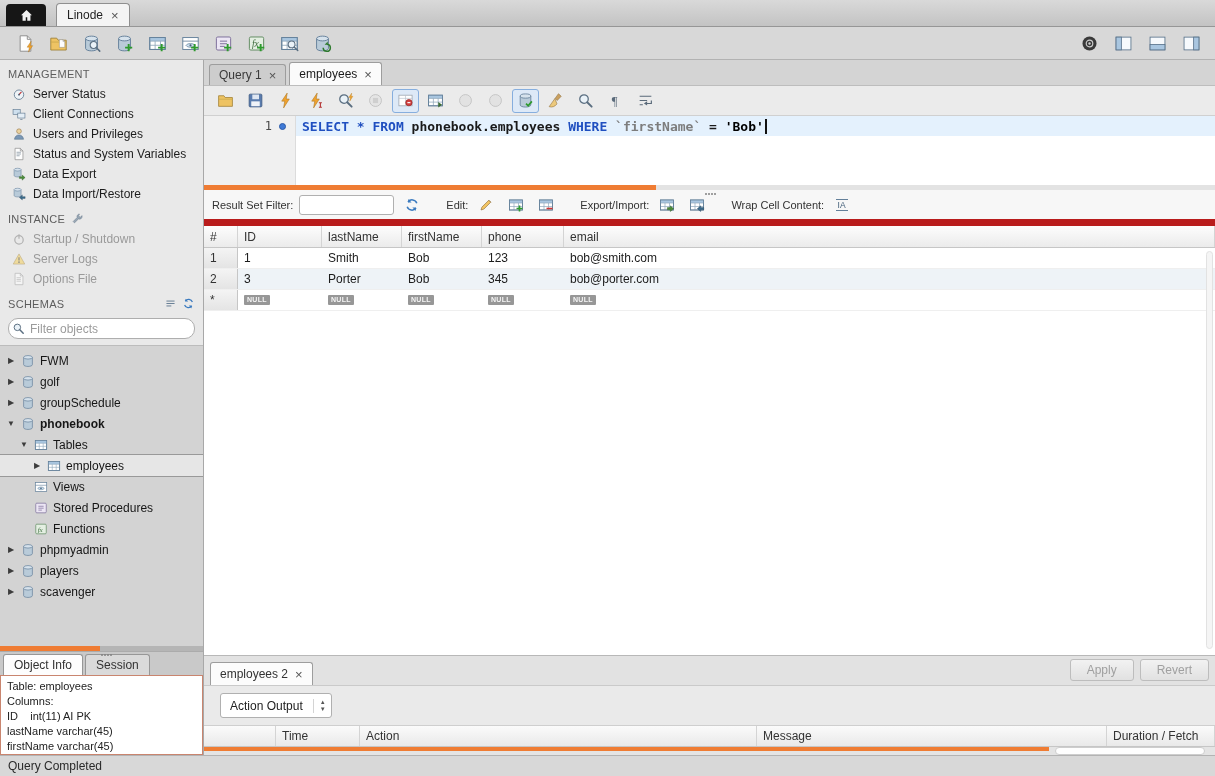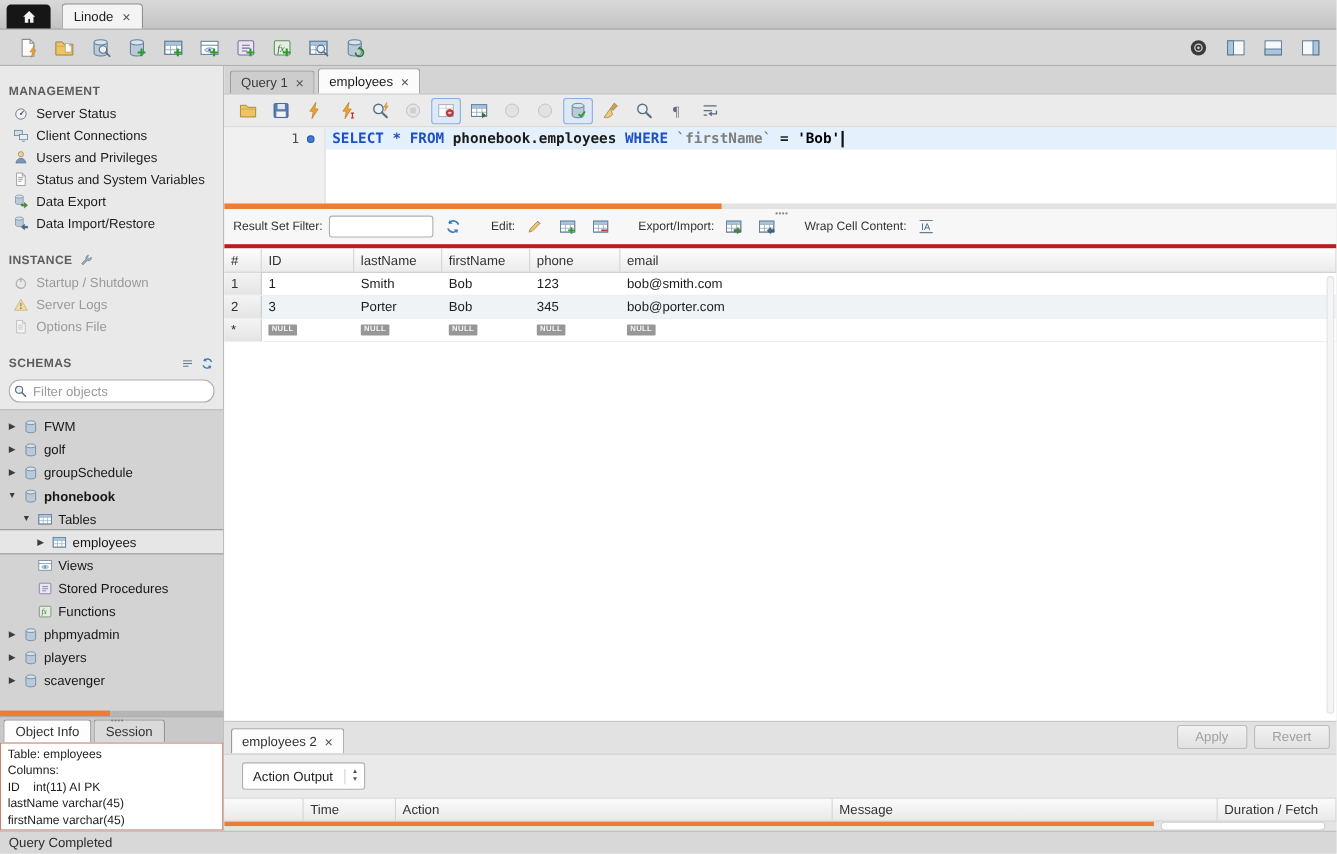--- a/index.html
+++ b/index.html
@@ -20,21 +20,21 @@
 #tb-right{display:flex;gap:6px;align-items:center}
 .tb-spacer{flex:1}
 .tb-btn{width:30px;height:27px;display:flex;align-items:center;justify-content:center;border-radius:3px;cursor:pointer}
 .tb-btn svg{width:19px;height:19px}
 #tb-right .tb-btn{width:28px}
 #tb-right .tb-btn svg{width:21px;height:17px}
 
 .body{flex:1;display:flex;min-height:0}
 
 .sidebar{width:204px;min-width:204px;background:#e9e9e9;border-right:1px solid #a8a8a8;display:flex;flex-direction:column;font-size:12px}
-.sec-title{font-size:11px;font-weight:bold;color:#5d5d5d;padding:17px 8px 4px;display:flex;align-items:center;gap:6px;letter-spacing:.3px}
+.sec-title{font-size:11px;font-weight:normal;color:#5d5d5d;padding:8px 8px 4px;display:flex;align-items:center;gap:6px;letter-spacing:.3px}
 .sec-icons{margin-left:auto;display:flex;gap:5px}
 .ico.sm svg{width:13px;height:13px}
 .side-item{height:20px;display:flex;align-items:center;gap:7px;padding-left:12px;cursor:pointer;white-space:nowrap;overflow:hidden;color:#1d1d1d}
 .side-item svg{width:14px;height:14px;flex:none}
 .side-item.disabled{color:#9a9a9a}
 .side-item.disabled svg{opacity:.55}
 .filter-box{margin:4px 8px 6px;height:21px;background:#fff;border:1px solid #aeaeae;border-radius:10px;display:flex;align-items:center;padding:0 3px;gap:5px;flex:none}
 .filter-box input{border:none;outline:none;flex:1;min-width:0;font-size:12px;font-family:inherit;background:transparent;color:#333}
 .filter-box input::placeholder{color:#9b9b9b}
 .tree{flex:1;background:#d3d3d3;border-top:1px solid #bcbcbc;padding-top:4px;overflow:hidden}
@@ -70,21 +70,21 @@
 .code-line{height:20px;display:flex;align-items:center;padding-left:6px;font-size:13px;font-weight:bold;background:#e4f1fd;white-space:pre}
 .tok-kw{color:#1f4fc0}
 .tok-pl{color:#1a1a1a}
 .tok-id{color:#7d7d7d}
 .tok-str{color:#000000}
 .caret{display:inline-block;width:2px;height:15px;background:#111;margin-left:1px}
 .h-splitter{height:5px;display:flex;background:#e3e3e3;position:relative;flex:none;cursor:row-resize}
 .h-splitter .orange{width:452px;background:#ef7c33}
 #grip2{left:500px}
 
-.result-bar{height:36px;background:#f7f7f7;border-bottom:4px solid #b91c1c;display:flex;align-items:center;padding:0 8px;gap:6px;font-size:11px;color:#333;flex:none}
+.result-bar{height:36px;background:#f7f7f7;border-bottom:7px solid #b91c1c;display:flex;align-items:center;padding:0 8px;gap:6px;font-size:11px;color:#333;flex:none}
 .lbl{white-space:nowrap}
 .rs-input{width:95px;height:20px;border:1px solid #b0b0b0;border-radius:3px;background:#fff;font:inherit;padding:0 4px;outline:none}
 .rb-btn{width:24px;height:22px;display:flex;align-items:center;justify-content:center;cursor:pointer;flex:none}
 .rb-btn svg{width:16px;height:16px}
 .rb-gap{width:10px;flex:none}
 
 .result-grid{flex:1;display:flex;flex-direction:column;min-height:0;position:relative;background:#fff}
 .grid-header{height:22px;display:flex;background:linear-gradient(#fdfdfd,#ebebeb);border-bottom:1px solid #c6c6c6;color:#333;flex:none}
 .gh{padding:0 6px;display:flex;align-items:center;border-right:1px solid #d4d4d4;overflow:hidden;white-space:nowrap}
 .gr{height:21px;display:flex;border-bottom:1px solid #efefef;flex:none}

